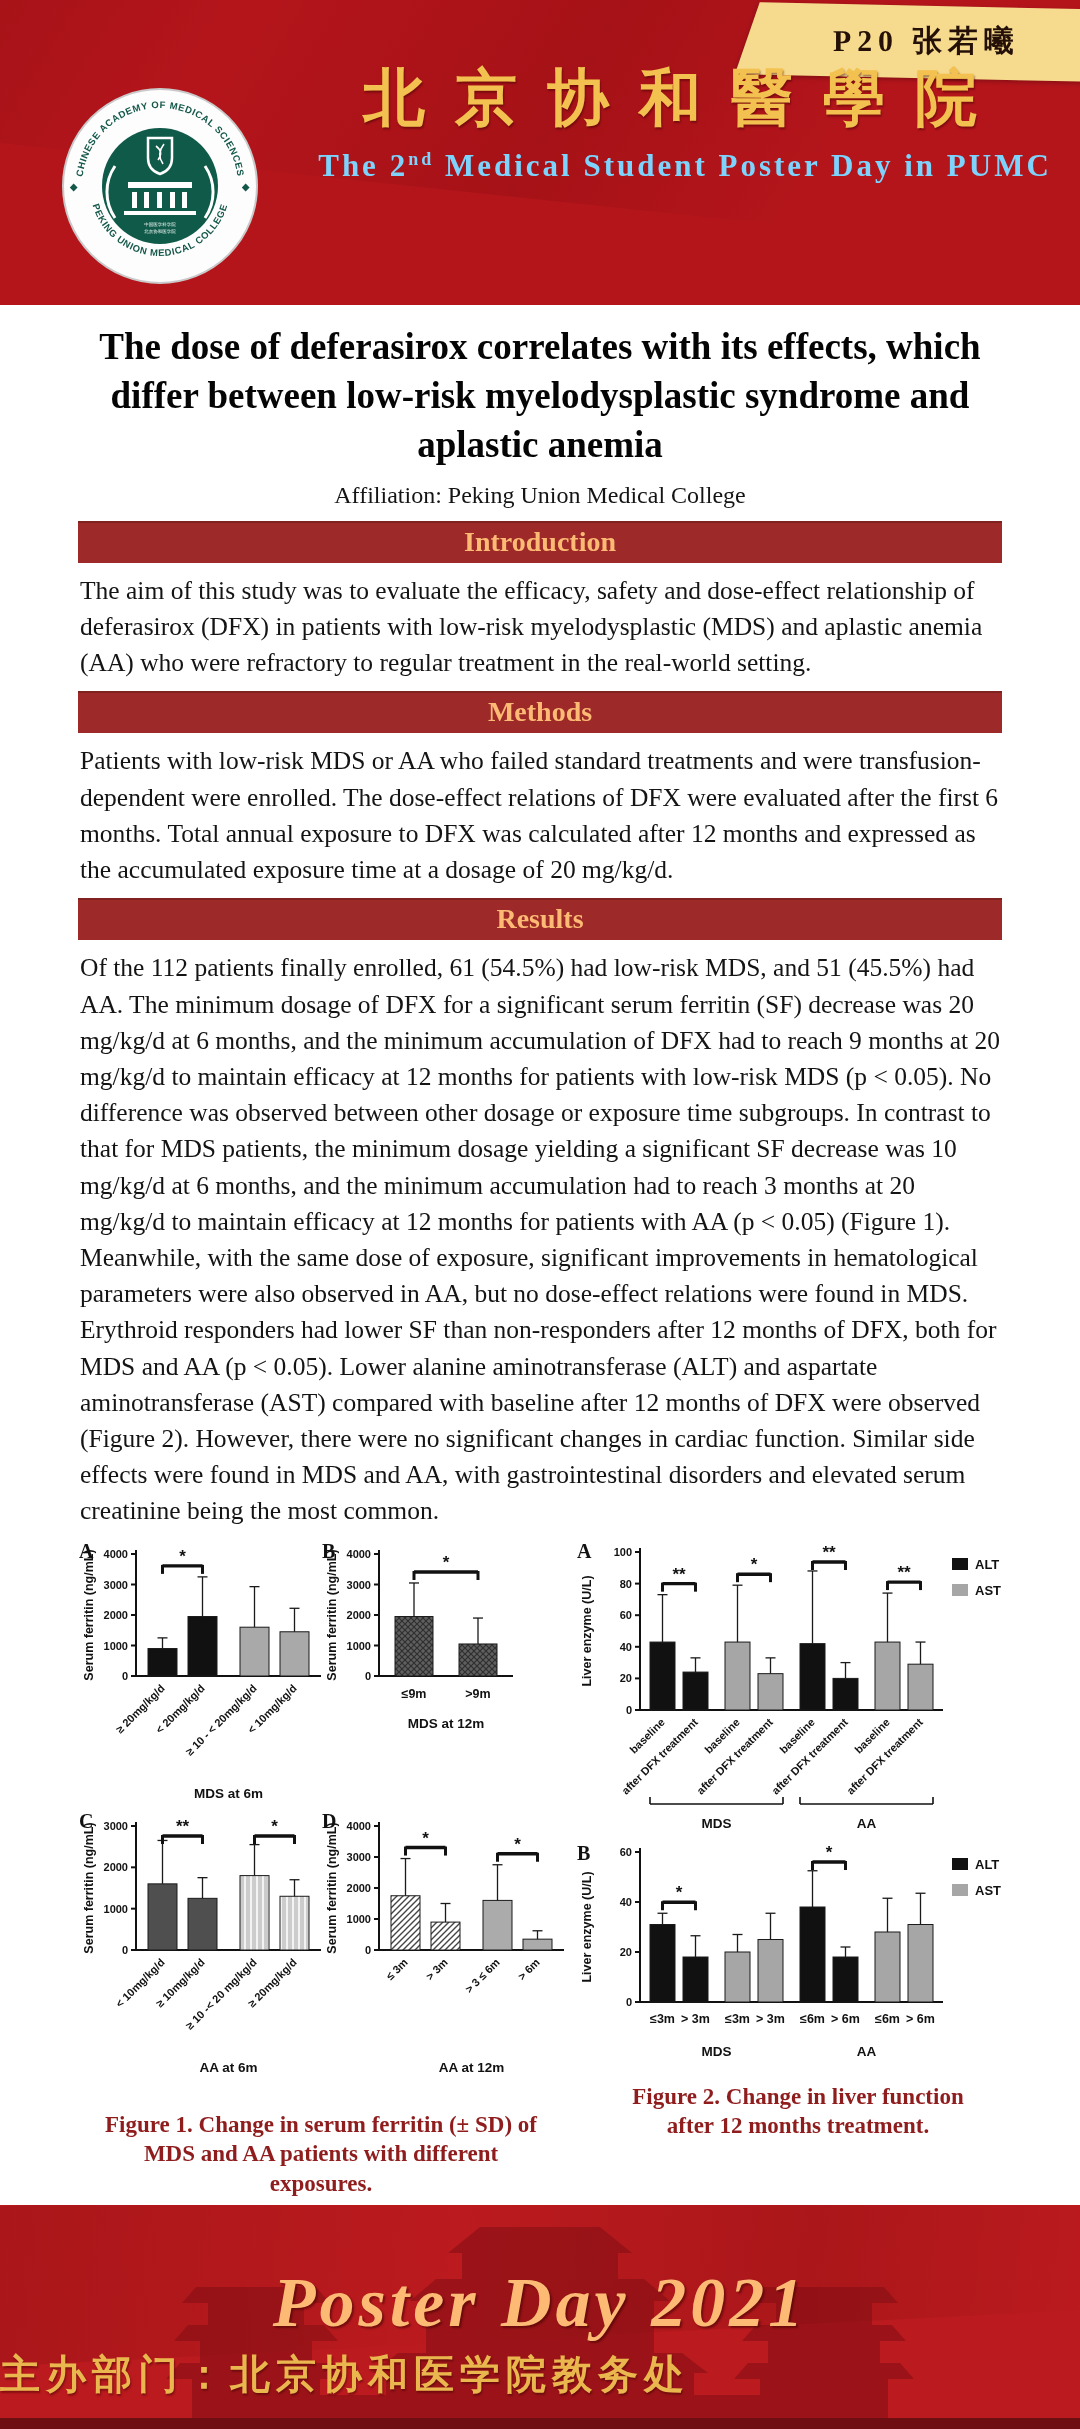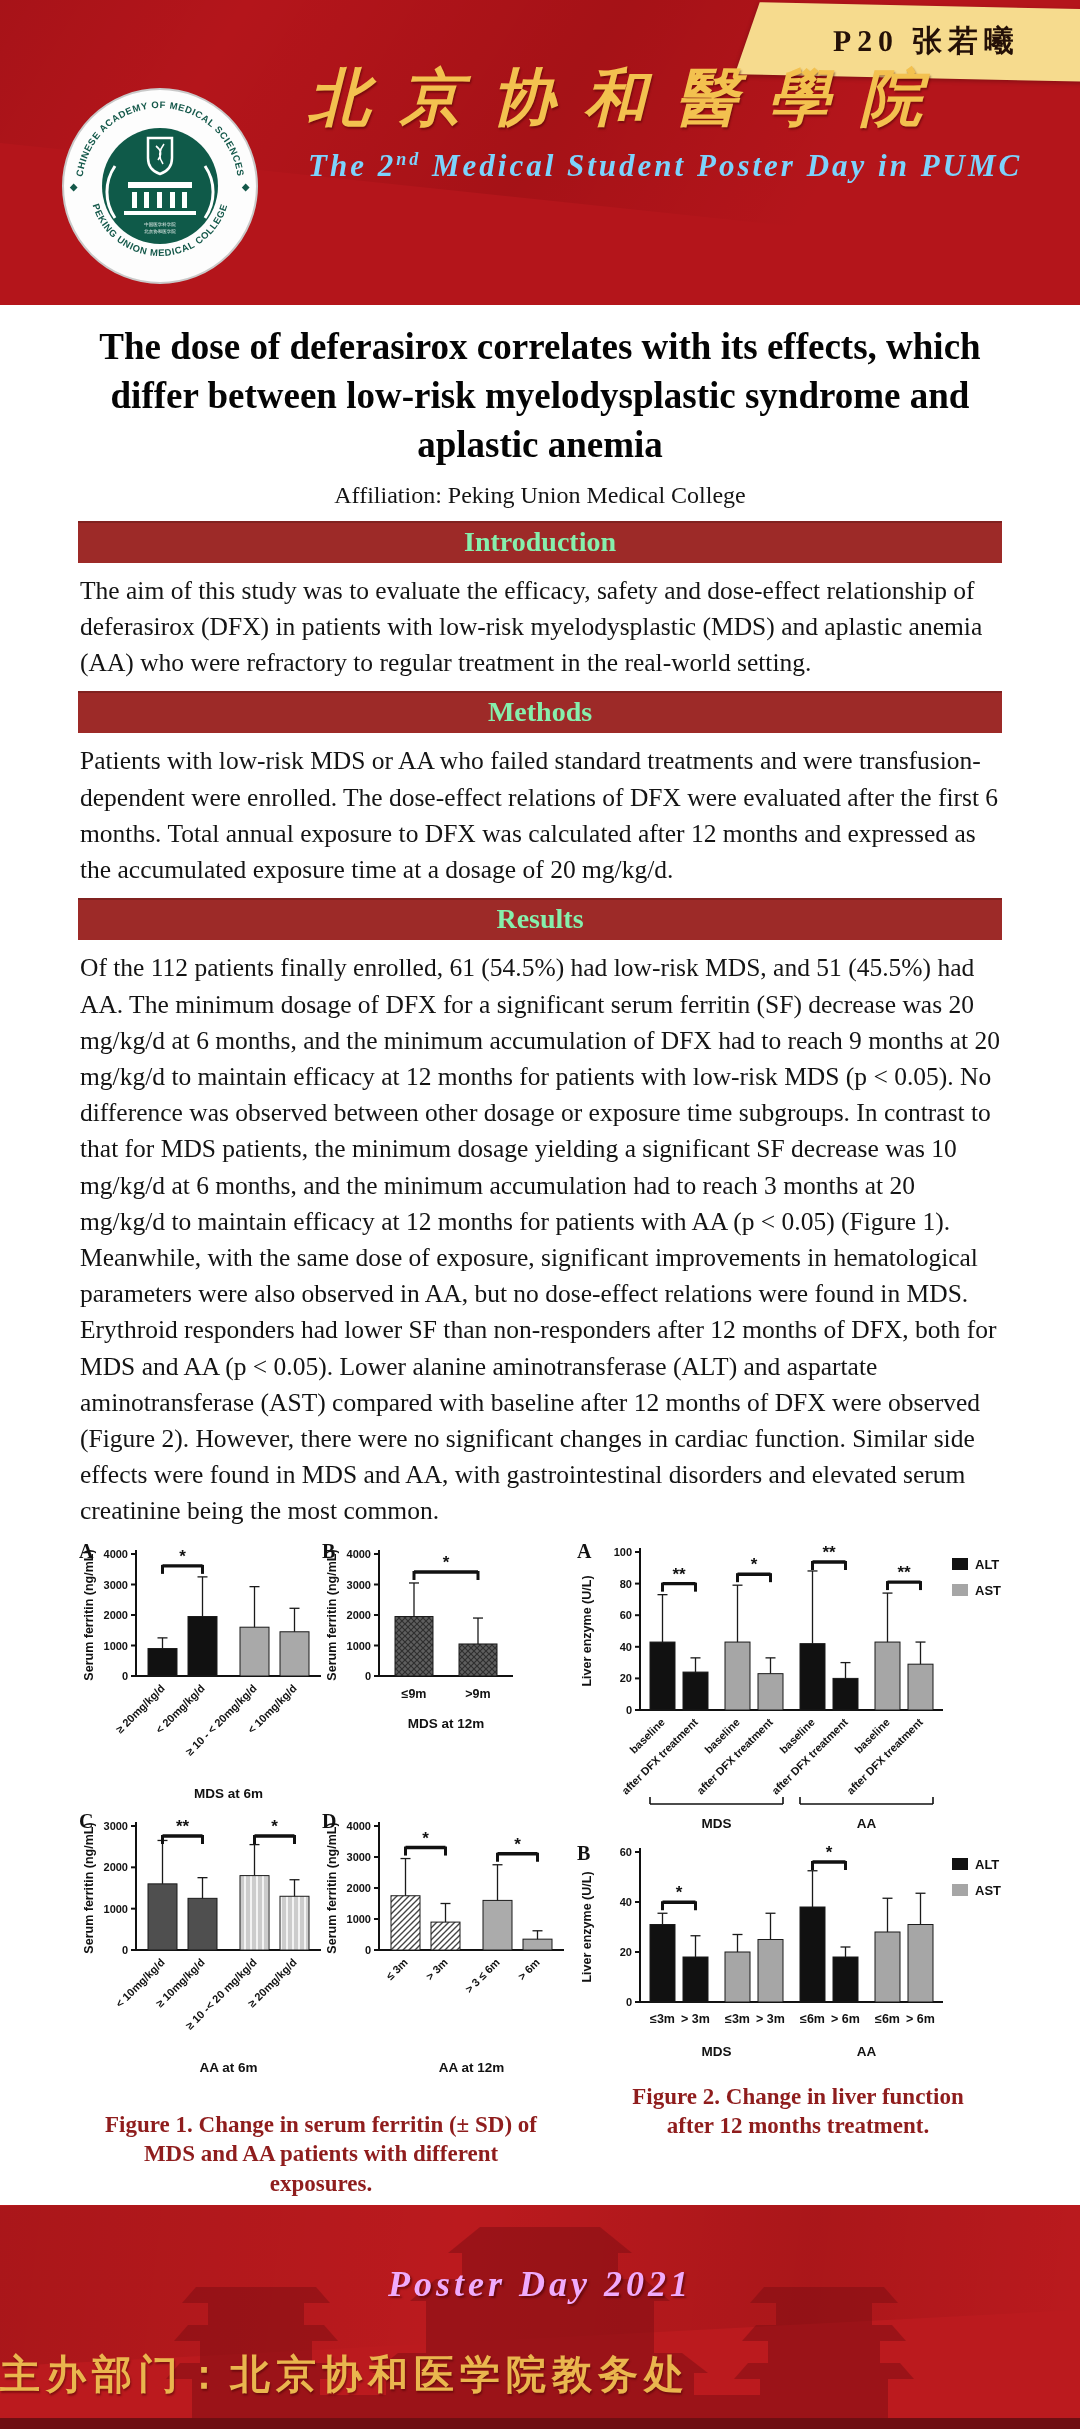--- a/index.html
+++ b/index.html
@@ -9,33 +9,33 @@
   
   .header{position:relative;width:1080px;height:305px;background:#b4151b;overflow:hidden;}
   .header:before{content:"";position:absolute;left:-200px;top:-60px;width:1500px;height:260px;
      background:linear-gradient(115deg,rgba(60,0,0,.22) 0%,rgba(60,0,0,0) 30%,rgba(90,0,0,.16) 52%,rgba(60,0,0,0) 70%);
      transform:rotate(6deg);}
   .badge{position:absolute;top:6px;right:-26px;width:360px;height:72px;background:#f6db8e;
      transform:skewX(-18deg) rotate(1.2deg);box-shadow:0 2px 4px rgba(0,0,0,.25);}
   .badge span{display:block;transform:skewX(18deg) rotate(-1.2deg);text-align:center;line-height:70px;
      font-size:30px;font-weight:bold;color:#241007;font-family:"Liberation Serif",serif;letter-spacing:6px;}
   .logo{position:absolute;left:60px;top:86px;width:200px;height:200px;}
-  .hdr-text{position:absolute;left:308px;top:60px;width:770px;text-align:left;font-style:italic;}
+  .hdr-text{position:absolute;left:300px;top:60px;width:770px;text-align:center;}
   .hdr-cn1{font-size:62px;font-weight:bold;color:#f3c14f;letter-spacing:30px;line-height:1.25;
      font-family:"Liberation Serif",serif;text-shadow:1px 2px 2px rgba(60,0,0,.45);}
   .hdr-cn2{font-size:55px;font-weight:bold;color:#e9a23f;letter-spacing:12px;line-height:1.25;margin-top:6px;
      text-shadow:1px 2px 2px rgba(60,0,0,.45);}
   .hdr-en{font-size:31px;font-weight:bold;color:#7dd3fc;letter-spacing:3px;margin-top:10px;}
   .hdr-en sup{font-size:18px;}
 
   
   .content{padding:12px 78px 0 78px;}
   .p-title{font-size:37px;font-weight:bold;text-align:center;line-height:1.32;color:#050505;margin:6px 10px 10px 10px;}
   .author-line{font-size:24px;text-align:center;line-height:1.35;}
-  .secbar{background:#9d2a28;color:#86efac;text-align:center;font-size:28px;font-weight:bold;
+  .secbar{background:#9d2a28;color:#fdba74;text-align:center;font-size:28px;font-weight:bold;
      height:42px;line-height:42px;margin:9px 0 7px 0;box-shadow:inset 0 2px 0 rgba(0,0,0,.18);}
   .bodytext{font-size:25.5px;line-height:1.42;text-align:left;margin:10px 2px;}
 
   
   .figures{display:flex;gap:12px;margin-top:6px;}
   .figcol1{width:486px;}
   .figcol2{width:444px;}
   .fig-grid{display:grid;grid-template-columns:243px 243px;}
   svg.chart{display:block;}
   .caption{color:#8f1d1d;font-weight:bold;font-size:23px;text-align:center;line-height:1.3;margin-top:6px;}
@@ -52,21 +52,21 @@
   .ringtxt{font:bold 9.5px "Liberation Sans",sans-serif;fill:#14584a;letter-spacing:.6px;}
   .sealtxt{font:4.5px "Liberation Sans",sans-serif;fill:#ffffff;}
 
   
   .footer{position:absolute;left:0;bottom:0;width:1080px;height:224px;background:#bb1a1e;overflow:hidden;}
   .footer:before{content:"";position:absolute;left:-100px;top:-30px;width:1400px;height:160px;
      background:linear-gradient(100deg,rgba(70,0,0,.18) 0%,rgba(70,0,0,0) 40%,rgba(70,0,0,.14) 65%,rgba(70,0,0,0) 85%);
      transform:rotate(-3deg);}
   .palace{position:absolute;left:140px;bottom:10px;opacity:.5;}
   .f-script{position:absolute;top:58px;width:100%;text-align:center;font-family:"Liberation Serif",serif;
-     font-style:italic;font-weight:bold;font-size:36px;color:#f0abfc;letter-spacing:4px;
+     font-style:italic;font-weight:bold;font-size:70px;color:#fdba74;letter-spacing:4px;
      text-shadow:2px 2px 2px rgba(60,0,0,.5);}
   .f-org{position:absolute;top:142px;width:100%;text-align:left;font-weight:bold;font-size:40px;color:#eab64e;
      letter-spacing:6px;text-shadow:1px 2px 2px rgba(60,0,0,.45);}
   .f-strip{position:absolute;bottom:0;width:100%;height:11px;background:#6e0e12;}
 </style>
 </head>
 <body>
 
 <div class="header">
   <div class="badge">

